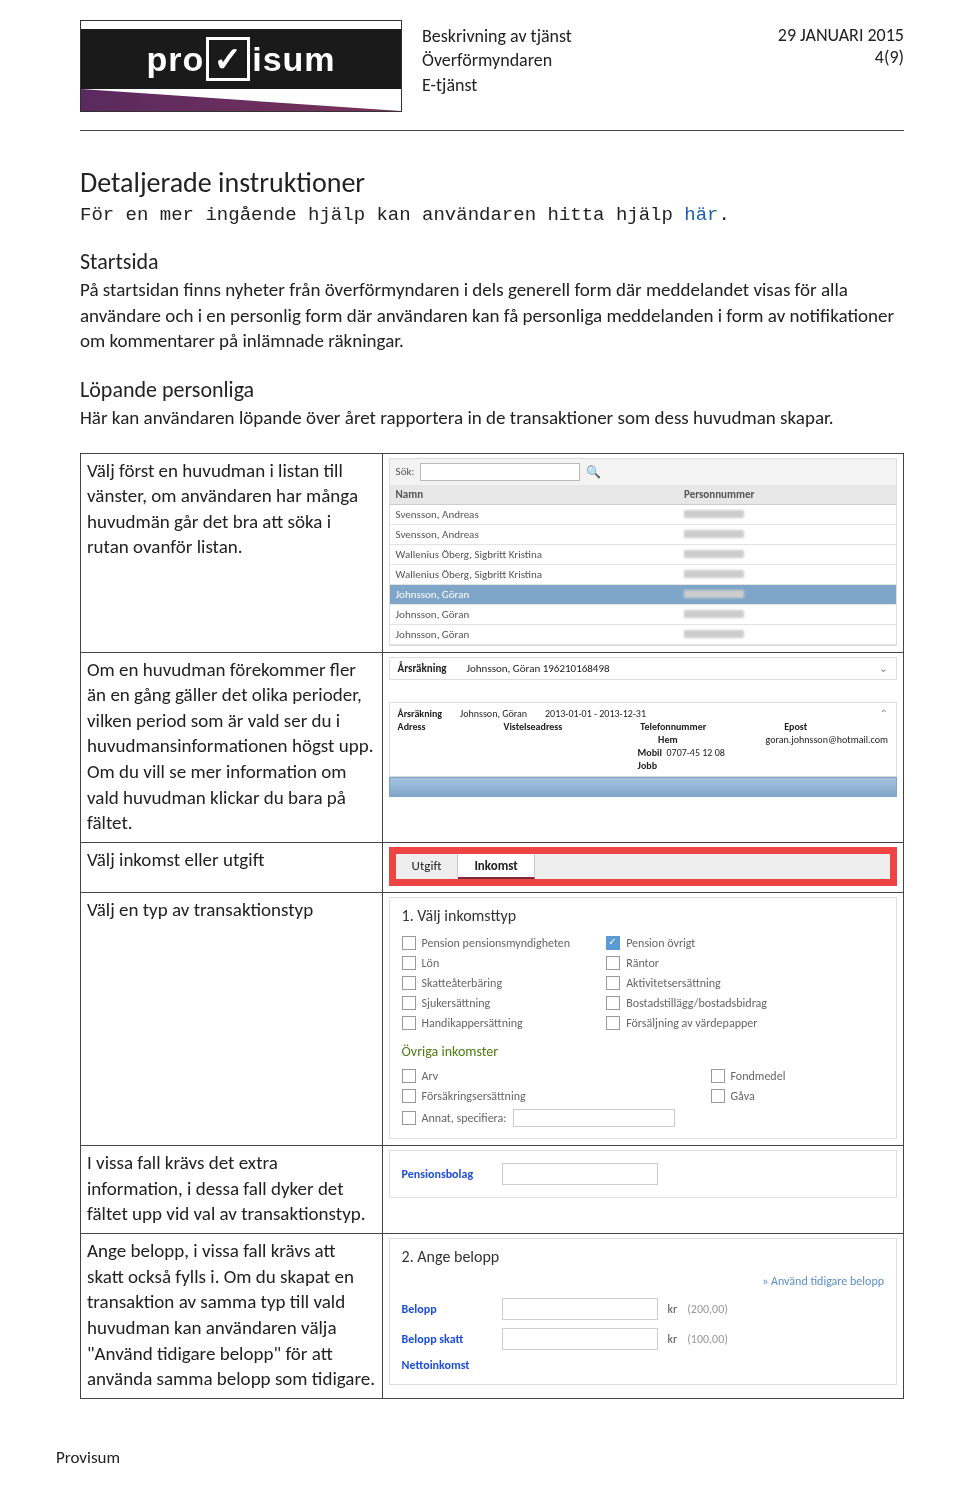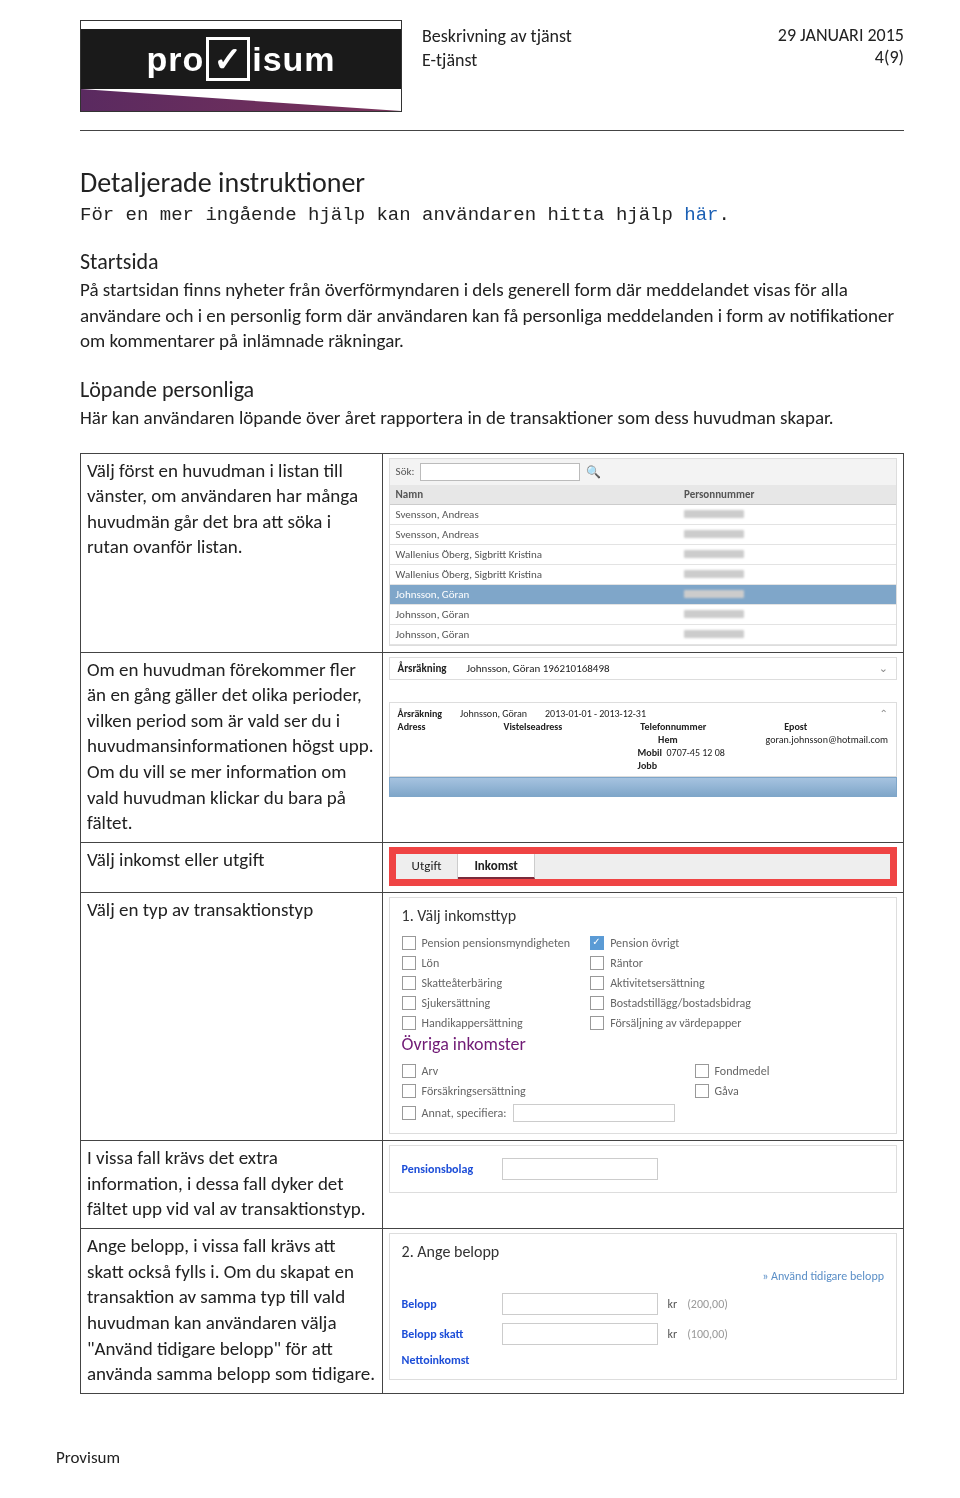--- a/index.html
+++ b/index.html
@@ -46,27 +46,27 @@
   .detailgrid .dr{display:flex;gap:18px;}
   .detailgrid .dr b{font-weight:600;}
   .bluebar{height:18px;background:linear-gradient(#a6c3e0,#7fa6c9);border:1px solid #7fa6c9;}
   
   .tabs{display:flex;background:#eee;border:7px solid #ef4444;}
   .tab{padding:4px 16px;font-size:13px;border-right:1px solid #ccc;cursor:pointer;}
   .tab.active{background:#fff;font-weight:600;border-bottom:2px solid #7a2b3b;}
   
   .panel{background:#fff;border:1px solid #ddd;padding:8px 12px;}
   .panel h4{margin:0 0 8px 0;font-size:16px;font-weight:400;color:#333;}
-  .cols2{display:flex;gap:20px;}
+  .cols2{display:flex;gap:36px;}
   .cols2 ul{list-style:none;margin:0;padding:0;}
   .cols2 li{display:flex;align-items:center;gap:6px;font-size:12px;color:#666;padding:3px 0;}
   .cb{width:12px;height:12px;border:1px solid #999;background:#fff;display:inline-block;flex:none;}
   .cb.checked{background:#5b9bd5;position:relative;border-color:#5b9bd5;}
   .cb.checked::after{content:"✓";color:#fff;font-size:10px;position:absolute;left:1px;top:-2px;}
-  .sub{font-size:18px;color:#701a75;margin:0 0 6px 0;}
+  .sub{font-size:14px;color:#4d7c0f;margin:10px 0 6px 0;}
   .inline-input{border:1px solid #ccc;height:16px;width:160px;}
   
   .fieldrow{display:flex;align-items:center;gap:10px;font-size:12px;color:#555;padding:4px 0;}
   .fieldrow label{width:90px;font-weight:600;color:#1d4ed8;}
   .fieldrow input{border:1px solid #ccc;height:18px;width:150px;}
   .hint{color:#999;}
   .rightlink{color:#5b8fc7;font-size:12px;text-align:right;padding-bottom:6px;}
   
   .footer{position:absolute;bottom:30px;left:56px;font-size:17px;}
 </style>
@@ -79,20 +79,21 @@
     <div class="logo">
       <div class="logo-band">
         <span>pro</span>
         <span class="box">✓</span>
         <span>isum</span>
       </div>
       <div class="logo-wedge"></div>
     </div>
     <div class="hdr-mid">
       <div>Beskrivning av tjänst</div>
+      <div>Överförmyndaren</div>
       <div>E-tjänst</div>
     </div>
     <div class="hdr-right">
       <div>29 JANUARI 2015</div>
       <div>4(9)</div>
     </div>
   </div>
 
   <hr class="rule">
 

